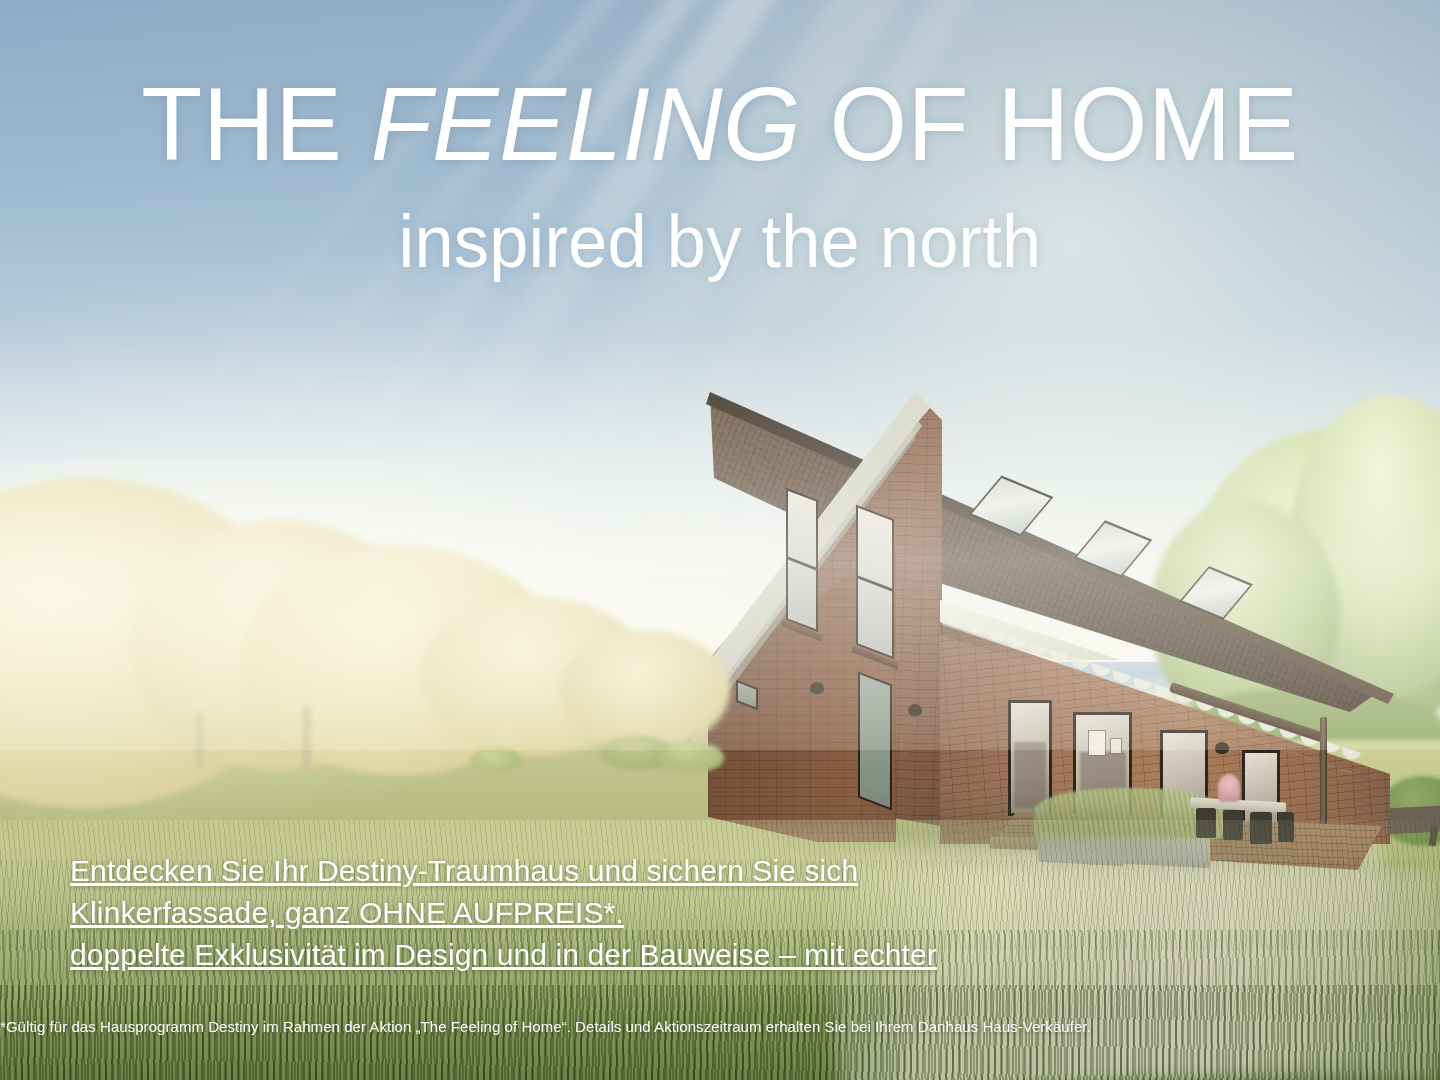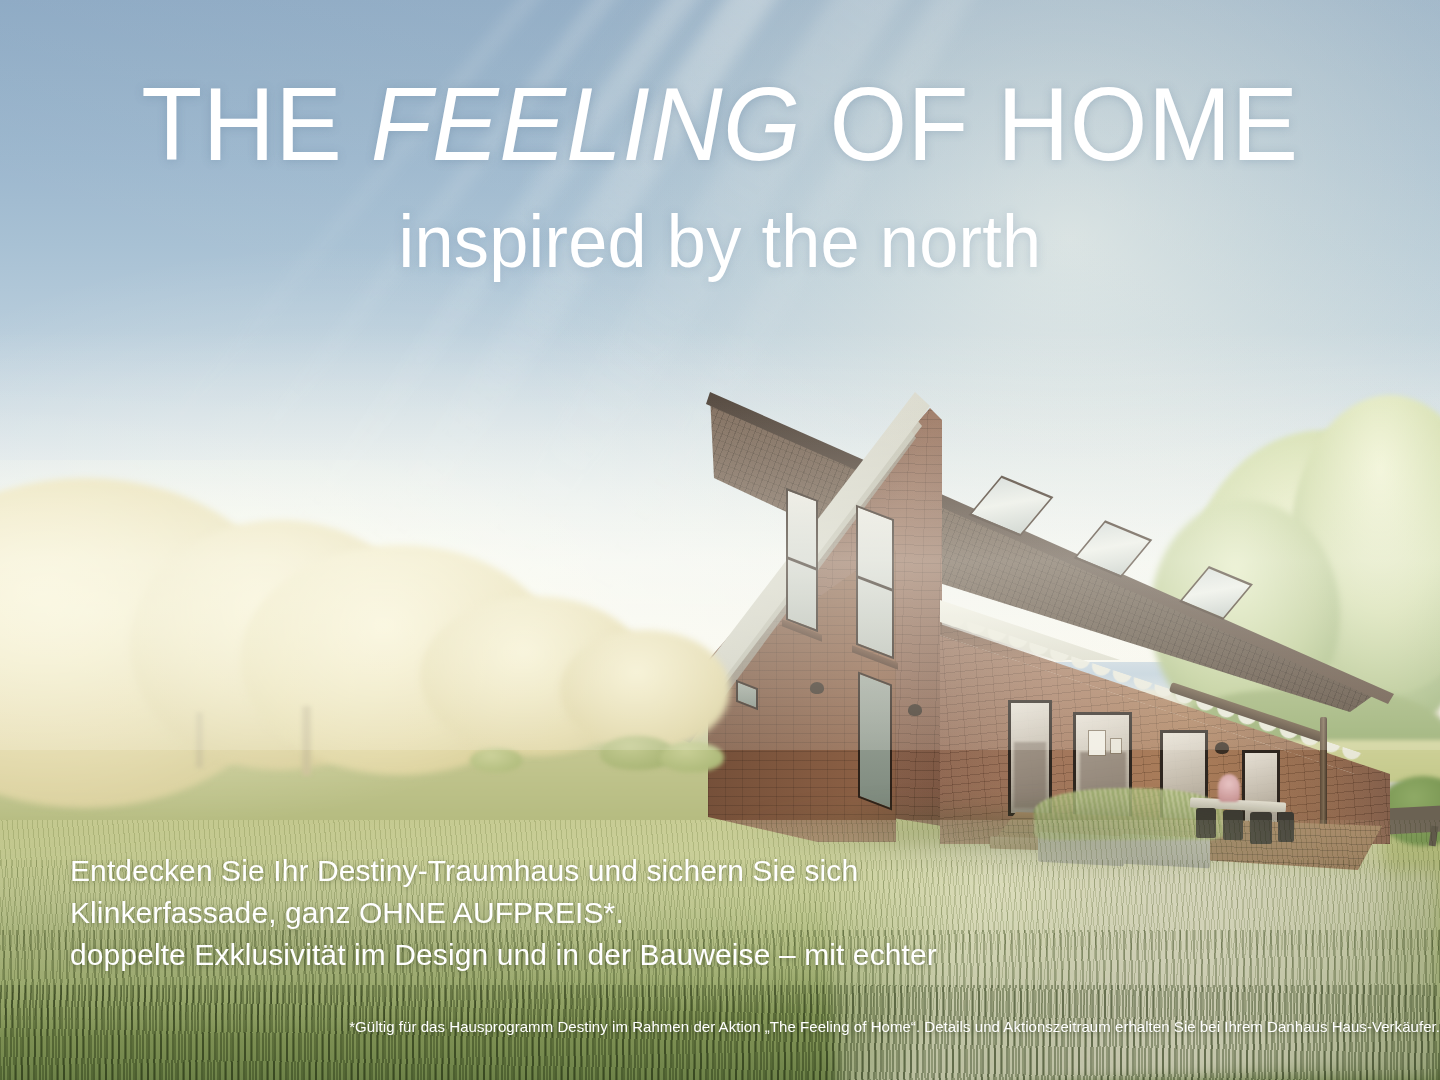--- a/index.html
+++ b/index.html
@@ -384,24 +384,24 @@
     transform:scaleX(.95);
     text-shadow:0 1px 10px rgba(100,130,160,.28);
     white-space:nowrap;
   }
   .body-copy{
     position:absolute;left:70px;top:850px;width:900px;
     color:#ffffff;font-size:30px;line-height:1.40;font-weight:300;
     letter-spacing:.1px;
     text-shadow:0 1px 5px rgba(60,70,40,.45);
   }
-  .body-copy div{white-space:nowrap;}
+  .body-copy div{white-space:nowrap;text-decoration:underline;}
   .footnote{
-    position:absolute;left:0;top:1018px;width:1440px;
-    text-align:right;color:#ffffff;font-size:15px;font-weight:300;
+    position:absolute;left:0;top:1018px;width:1268px;
+    text-align:left;color:#ffffff;font-size:15px;font-weight:300;
     letter-spacing:.05px;
     text-shadow:0 1px 4px rgba(50,60,35,.55);
     white-space:nowrap;
   }
 </style>
 </head>
 <body>
 
 <div id="stage">
 

